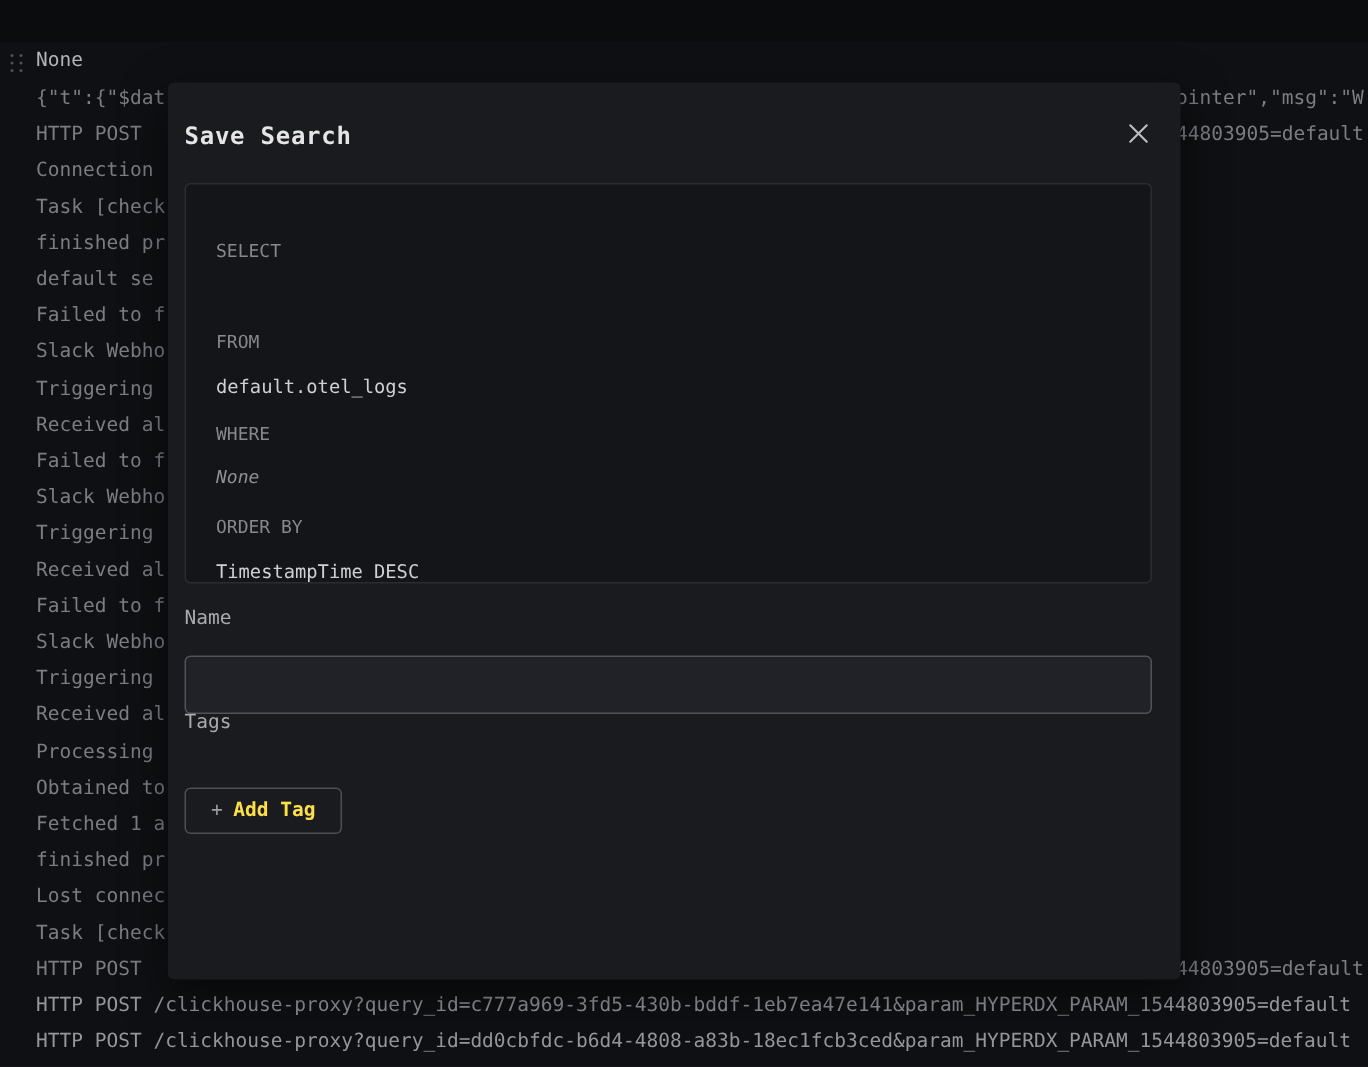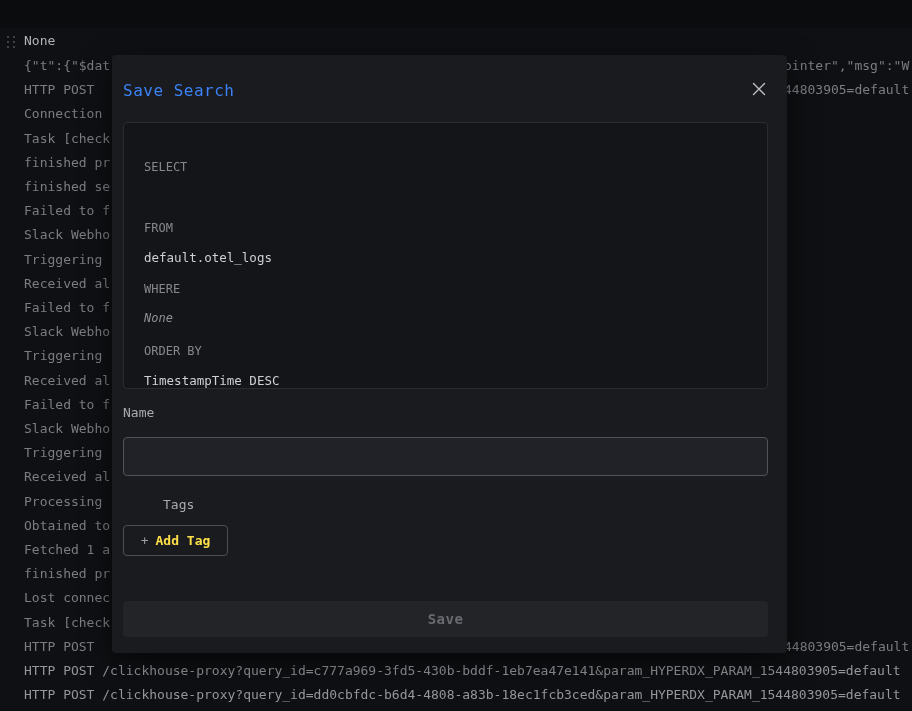--- a/index.html
+++ b/index.html
@@ -16,41 +16,41 @@
     display:grid;grid-template-columns:2px 2px;grid-template-rows:2px 2px 2px;gap:3px 4px;}
   .drag-icon i{background:#4e5156;border-radius:50%;}
   .log-line{position:absolute;left:24px;font-size:13px;line-height:16px;color:#7a7d82;white-space:pre;}
   .log-line.bright{color:#94979c;}
   .log-frag{left:784px;}
   
   .modal{
     position:absolute;z-index:10;left:112px;top:55px;width:675px;height:598px;
     background:#1a1b1f;border-radius:4px;box-shadow:0 10px 30px rgba(0,0,0,.55);
   }
-  .modal-title{position:absolute;left:11px;top:26px;font-size:16px;font-weight:400;color:#3b82f6;letter-spacing:.5px;}
+  .modal-title{position:absolute;left:11px;top:26px;font-size:16px;font-weight:700;color:#e5e5e5;letter-spacing:.5px;}
   .close-btn{position:absolute;left:635px;top:22px;width:24px;height:24px;cursor:pointer;
     display:flex;align-items:center;justify-content:center;background:transparent;border:0;padding:0;}
   .qbox{position:absolute;left:11px;top:67px;width:643px;height:265px;
     background:#141518;border:1px solid #2a2c31;border-radius:4px;}
   .qline{position:absolute;left:20px;white-space:pre;margin-top:16px;}
   .qlabel{font-size:12px;color:#85888d;}
   .qvalue{font-size:12.5px;color:#ced0d4;}
   .qnone{font-size:12px;color:#8d9095;font-style:italic;}
   .q-select-label{top:21px;} .q-select-value{top:50px;}
   .q-from-label{top:82px;}   .q-from-value{top:111px;}
   .q-where-label{top:143px;} .q-where-value{top:172px;}
   .q-order-label{top:205px;} .q-order-value{top:234px;}
   .field-label{position:absolute;left:11px;font-size:13px;color:#a8aaae;}
   .name-label{top:350px;}
   .name-input{
     position:absolute;left:11px;top:382px;width:645px;height:39px;box-sizing:border-box;
     background:#212227;border:1px solid #50535a;border-radius:4px;outline:none;
     color:#e6e7e9;font-family:inherit;font-size:13px;padding:0 12px;
   }
-  .tags-label{top:442px;margin-left:40px;}
+  .tags-label{top:419px;}
   .addtag-btn{
     position:absolute;left:11px;top:470px;width:105px;height:31px;box-sizing:border-box;
     background:transparent;border:1px solid #4c4f55;border-radius:4px;cursor:pointer;
     display:flex;align-items:center;justify-content:center;gap:7px;
     font-family:inherit;
   }
   .addtag-plus{font-size:13px;color:#9a9da1;}
   .addtag-text{font-size:13px;font-weight:600;color:#fde047;}
   .save-btn{
     position:absolute;left:11px;top:546px;width:645px;height:36px;box-sizing:border-box;
@@ -75,21 +75,21 @@
   </span>
   <div class="log-header">None</div>
 
 <div class="log-line" style="top: 58px;">{"t":{"$dat</div>
     <div class="log-line log-frag" style="top: 58px;">ointer","msg":"W</div>
     <div class="log-line" style="top: 82.2px;">HTTP POST </div>
     <div class="log-line log-frag" style="top: 82.2px;">44803905=default</div>
     <div class="log-line" style="top: 106.4px;">Connection</div>
     <div class="log-line" style="top: 130.6px;">Task [check</div>
     <div class="log-line" style="top: 154.8px;">finished pr</div>
-    <div class="log-line" style="top: 179px;">finished se</div>
+    <div class="log-line" style="top: 179px;">default se</div>
     <div class="log-line" style="top: 203.2px;">Failed to f</div>
     <div class="log-line" style="top: 227.4px;">Slack Webho</div>
     <div class="log-line" style="top: 251.6px;">Triggering</div>
     <div class="log-line" style="top: 275.8px;">Received al</div>
     <div class="log-line" style="top: 300px;">Failed to f</div>
     <div class="log-line" style="top: 324.2px;">Slack Webho</div>
     <div class="log-line" style="top: 348.4px;">Triggering</div>
     <div class="log-line" style="top: 372.6px;">Received al</div>
     <div class="log-line" style="top: 396.8px;">Failed to f</div>
     <div class="log-line" style="top: 421px;">Slack Webho</div>
@@ -128,14 +128,13 @@
 
   <div class="field-label name-label">Name</div>
   <input class="name-input" type="text" placeholder="" style="">
 
   <div class="field-label tags-label">Tags</div>
   <button class="addtag-btn">
     <span class="addtag-plus">+</span>
     <span class="addtag-text">Add Tag</span>
   </button>
 
-  <button class="save-btn">Save</button>
 </div>
 
 </body></html>

